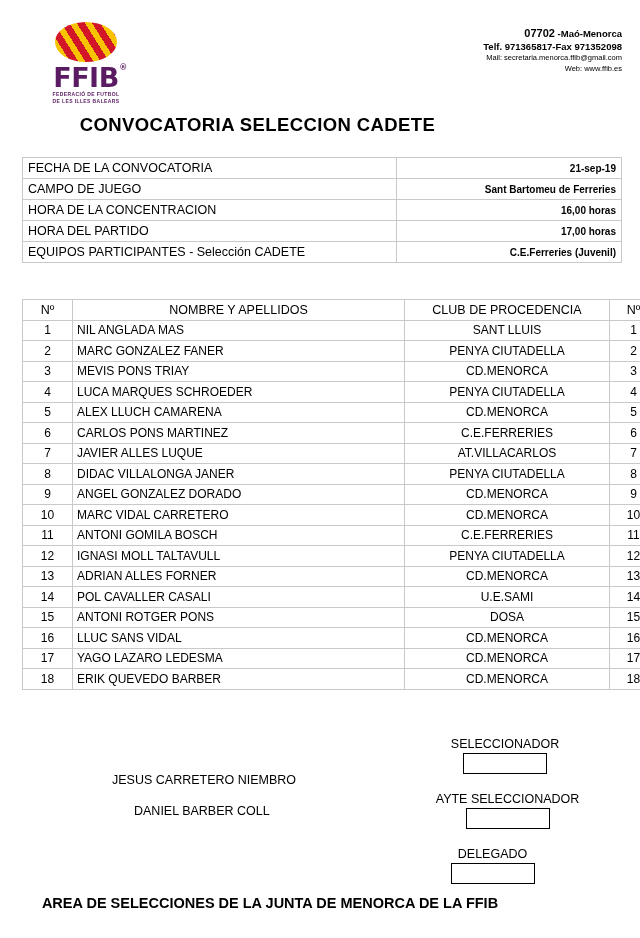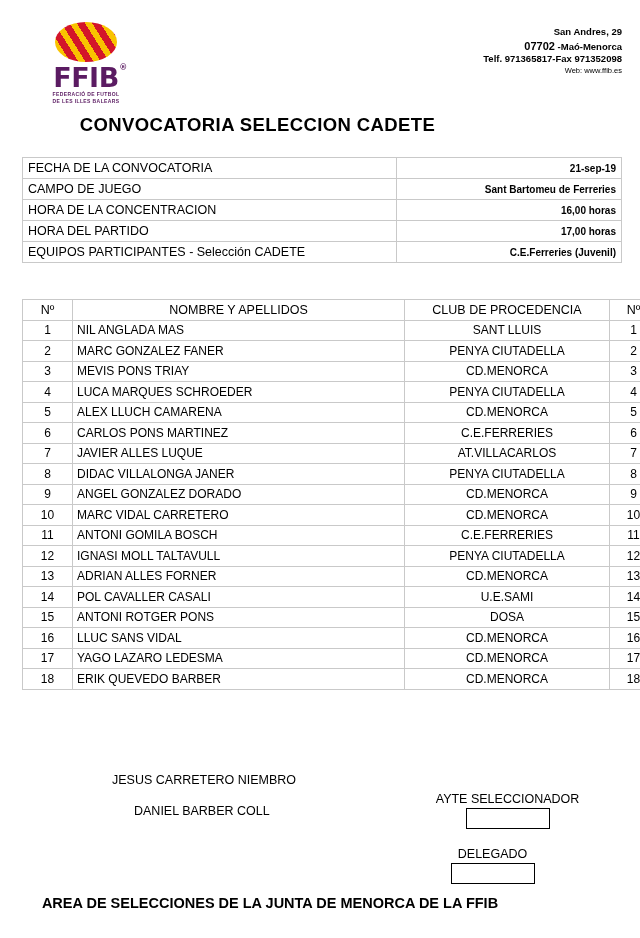--- a/index.html
+++ b/index.html
@@ -207,23 +207,23 @@
   <div class="logo-block">
     <div class="logo-mark"></div>
     <div class="logo-ffib">
       <span>FFIB</span><span class="logo-reg">®</span>
     </div>
     <div class="logo-sub1">FEDERACIÓ DE FUTBOL</div>
     <div class="logo-sub2">DE LES ILLES BALEARS</div>
   </div>
 
   <div class="address">
-    <div class="addr-line">San Andres, 29</div>
     <div class="addr-line"><span class="zip">07702</span> <span>-Maó-Menorca</span></div>
     <div class="addr-line">Telf. 971365817-Fax 971352098</div>
+    <div class="addr-small">Mail: secretaria.menorca.ffib@gmail.com</div>
     <div class="addr-small">Web: www.ffib.es</div>
   </div>
 
 </div>
 
 <div class="doc-title">CONVOCATORIA  SELECCION  CADETE</div>
 
 <table class="info-table">
   <tbody>
     <tr>
@@ -367,20 +367,24 @@
       <td class="col-club">CD.MENORCA</td>
       <td class="col-num2">18</td>
     </tr>
   </tbody>
 </table>
 
 <div class="sig-area">
 
   <div class="sig-row r1">
     <div class="sig-name">JESUS CARRETERO NIEMBRO</div>
+    <div class="sig-right">
+      <div class="sig-label">SELECCIONADOR</div>
+      <div class="sig-box"></div>
+    </div>
   </div>
 
   <div class="sig-row r2">
     <div class="sig-name">DANIEL BARBER  COLL</div>
     <div class="sig-right">
       <div class="sig-label">AYTE SELECCIONADOR</div>
       <div class="sig-box"></div>
     </div>
   </div>
 

